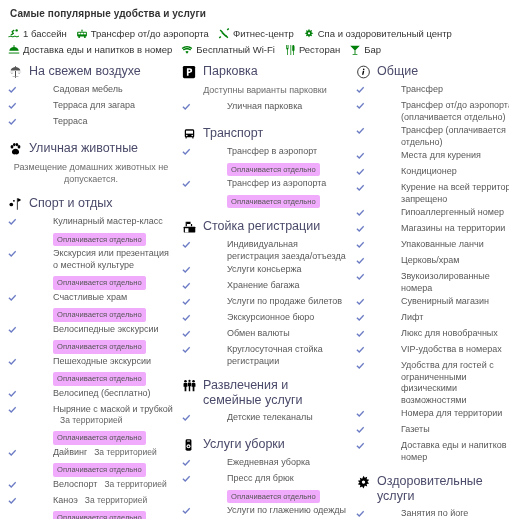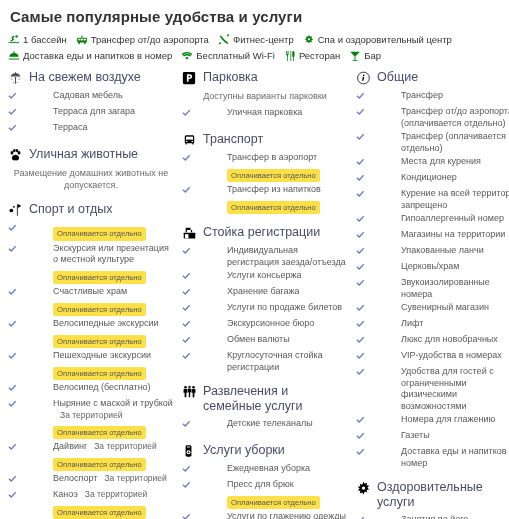--- a/index.html
+++ b/index.html
@@ -7,21 +7,21 @@
     width:509px;height:519px;
     background:#ffffff;
     font-family:"Liberation Sans","DejaVu Sans",sans-serif;
     color:#333333;
     overflow:hidden;
     position:relative;
   }
   
   .popular{padding:6px 8px 0 8px;}
   .popular-title{
-    font-size:15px;color:#333;font-weight:bold;
+    font-size:10px;color:#333;font-weight:bold;
     letter-spacing:.1px;margin:2px 0 9px 2px;
   }
   .popular-rows{display:block;}
   .popular-row{
     display:flex;flex-wrap:nowrap;align-items:center;
     margin-bottom:4px;white-space:nowrap;
   }
   .pop-item{
     display:inline-flex;align-items:flex-end;
     font-size:9.5px;color:#333;margin-right:9px;
@@ -76,21 +76,21 @@
   .it-body{flex:1 1 auto;min-width:0;margin-left:28px;}
   .it-line{
     font-size:9px;color:#595959;line-height:11.5px;
     display:block;
   }
   .it-line .offsite{
     color:#666;font-size:8.5px;padding-left:7px;white-space:nowrap;
   }
   .badge{
     display:inline-block;
-    background:#fde047;color:#555;
+    background:#f0abfc;color:#555;
     font-size:7.6px;line-height:9px;
     padding:2px 4px 2.5px 4px;border-radius:2px;
     margin-top:1.5px;white-space:nowrap;
   }
   .sub-offsite{
     display:block;font-size:8.5px;color:#666;
     line-height:11px;padding-left:7px;
   }
 </style>
 </head>
@@ -262,21 +262,21 @@
           </span>
           <span class="group-title">Спорт и отдых</span>
         </div>
         <ul class="items">
           <li>
             <span class="chk">
               <svg viewBox="0 0 12 10">
                 <path d="M4.3 8.9L.6 5.4l1.2-1.3L4.3 6.4 9.6.7l1.3 1.2z"></path>
               </svg>
             </span>
-            <span class="it-body"><span class="badge">Оплачивается отдельно</span></span>
+            <span class="it-body"><span class="it-line"><span>Кулинарный мастер-класс</span></span><span class="badge">Оплачивается отдельно</span></span>
           </li>
           <li>
             <span class="chk">
               <svg viewBox="0 0 12 10">
                 <path d="M4.3 8.9L.6 5.4l1.2-1.3L4.3 6.4 9.6.7l1.3 1.2z"></path>
               </svg>
             </span>
             <span class="it-body"><span class="it-line"><span>Экскурсия или презентация о местной культуре</span></span><span class="badge">Оплачивается отдельно</span></span>
           </li>
           <li>
@@ -395,21 +395,21 @@
               </svg>
             </span>
             <span class="it-body"><span class="it-line"><span>Трансфер в аэропорт</span></span><span class="badge">Оплачивается отдельно</span></span>
           </li>
           <li>
             <span class="chk">
               <svg viewBox="0 0 12 10">
                 <path d="M4.3 8.9L.6 5.4l1.2-1.3L4.3 6.4 9.6.7l1.3 1.2z"></path>
               </svg>
             </span>
-            <span class="it-body"><span class="it-line"><span>Трансфер из напитков</span></span><span class="badge">Оплачивается отдельно</span></span>
+            <span class="it-body"><span class="it-line"><span>Трансфер из аэропорта</span></span><span class="badge">Оплачивается отдельно</span></span>
           </li>
         </ul>
       </div>
       <div class="group">
         <div class="group-head">
           <span class="group-ico">
             <svg viewBox="0 0 16 16" width="15" height="14">
               <rect x="1.4" y="7.8" width="13.2" height="6.4" rx=".5"></rect>
               <rect x="2.8" y="9.4" width="4" height="4.8" fill="#fff"></rect>
               <rect x="3.6" y="2" width="1.4" height="5.2"></rect>
@@ -735,21 +735,21 @@
               <span class="it-line"><span>Удобства для гостей с ограниченными физическими возможностями</span></span>
             </span>
           </li>
           <li>
             <span class="chk">
               <svg viewBox="0 0 12 10">
                 <path d="M4.3 8.9L.6 5.4l1.2-1.3L4.3 6.4 9.6.7l1.3 1.2z"></path>
               </svg>
             </span>
             <span class="it-body">
-              <span class="it-line"><span>Номера для глажению</span></span>
+              <span class="it-line"><span>Номера для территории</span></span>
             </span>
           </li>
           <li>
             <span class="chk">
               <svg viewBox="0 0 12 10">
                 <path d="M4.3 8.9L.6 5.4l1.2-1.3L4.3 6.4 9.6.7l1.3 1.2z"></path>
               </svg>
             </span>
             <span class="it-body">
               <span class="it-line"><span>Газеты</span></span>

